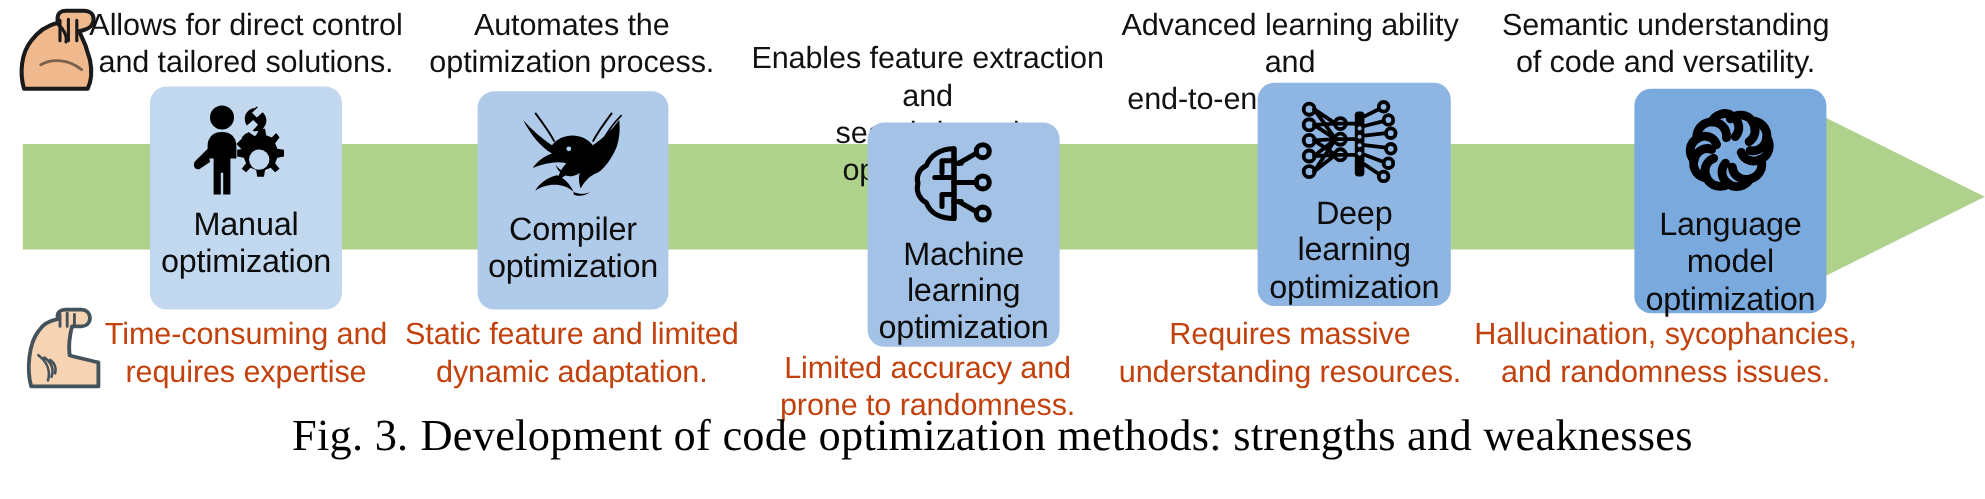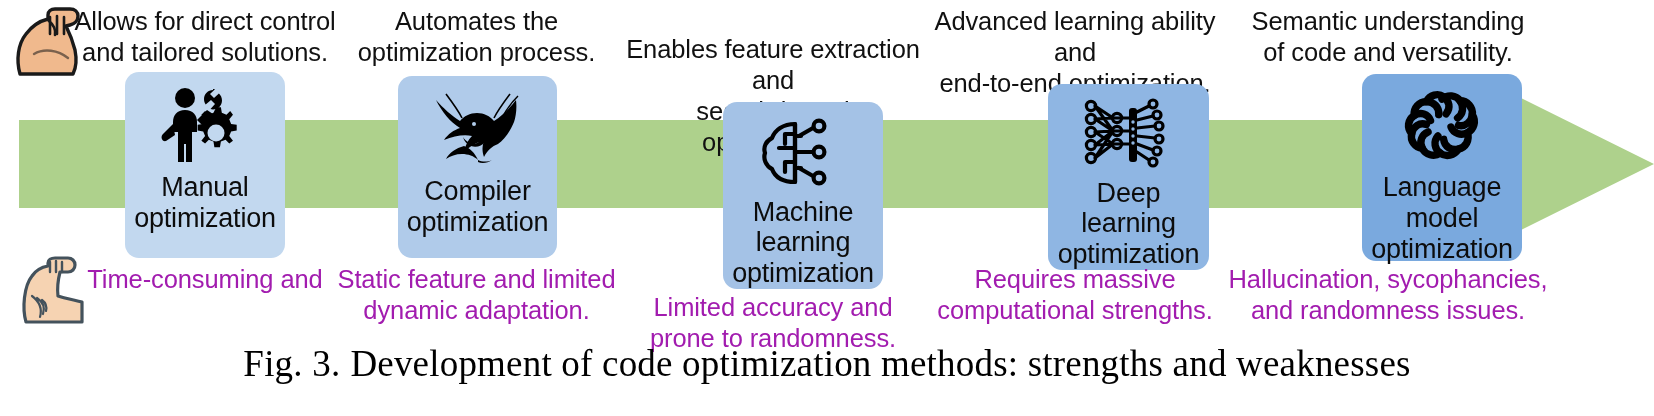--- a/index.html
+++ b/index.html
@@ -49,21 +49,21 @@
     letter-spacing:-0.1px;
     color:#111111;
   }
   .weakness{
     position:absolute;
     left:0;right:0;top:264px;
     text-align:center;
     font-size:25.5px;
     line-height:1.22;
     letter-spacing:-0.1px;
-    color:#a21caf;
+    color:#c2410c;
   }
   .card{
     position:absolute;
     border-radius:14px;
     display:flex;
     flex-direction:column;
     align-items:center;
     justify-content:flex-start;
     box-sizing:border-box;
   }
@@ -88,21 +88,21 @@
   
   #col-0{left:45px;width:320px;}
   #col-1{left:330px;width:293px;}
   #col-2{left:625px;width:296px;margin-top:28px;}
   #col-3{left:925px;width:300px;}
   #col-4{left:1228px;width:320px;}
 
   #card-0{left:80px;top:72px;width:160px;height:186px;background:#c2d8ef;}
   #card-1{left:68px;top:76px;width:159px;height:182px;background:#b0cbea;}
   #card-2{left:98px;top:74px;width:160px;height:187px;background:#a4c2e6;}
-  #card-3{left:123px;top:84px;width:161px;height:186px;background:#8fb6e3;align-items:center;}
+  #card-3{left:123px;top:69px;width:161px;height:186px;background:#8fb6e3;align-items:center;}
   #card-4{left:134px;top:74px;width:160px;height:187px;background:#7aa9de;}
 
   
   .caption{
     position:absolute;
     left:0;right:0;top:342px;
     text-align:center;
     font-family:"Liberation Serif", serif;
     font-size:37px;
     color:#000000;
@@ -164,20 +164,21 @@
         </svg>
       </div>
       <div class="card-label">
         <div>Manual</div>
         <div>optimization</div>
       </div>
     </div>
 
     <div class="weakness">
       <div>Time-consuming and</div>
+      <div>requires expertise</div>
     </div>
   </div>
 
   <div class="col" id="col-1">
     <div class="strength">
       <div>Automates the</div>
       <div>optimization process.</div>
     </div>
 
     <div class="card" id="card-1" style="background: rgb(176, 203, 234);">
@@ -294,21 +295,21 @@
       </div>
       <div class="card-label">
         <div>Deep</div>
         <div>learning</div>
         <div>optimization</div>
       </div>
     </div>
 
     <div class="weakness">
       <div>Requires massive</div>
-      <div>computational strengths.</div>
+      <div>understanding resources.</div>
     </div>
   </div>
 
   <div class="col" id="col-4">
     <div class="strength">
       <div>Semantic understanding</div>
       <div>of code and versatility.</div>
     </div>
 
     <div class="card" id="card-4" style="background: rgb(122, 169, 222);">

